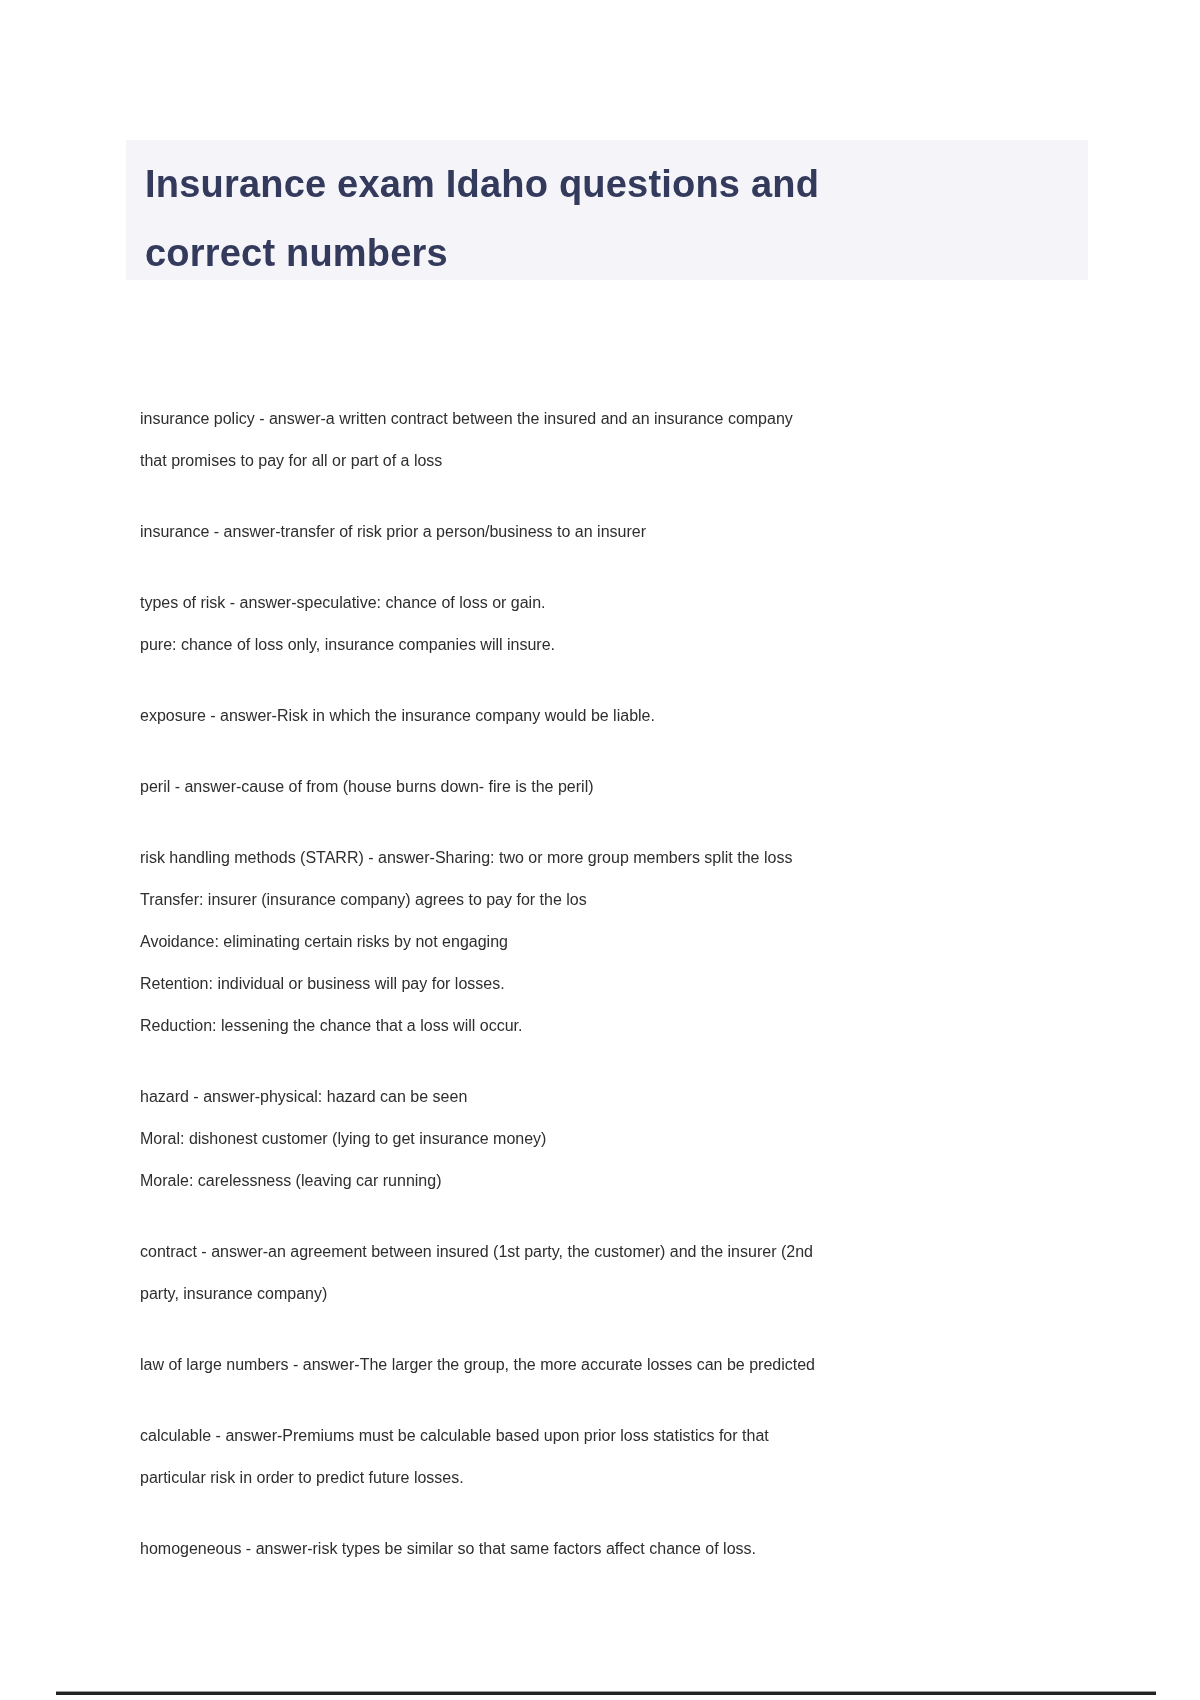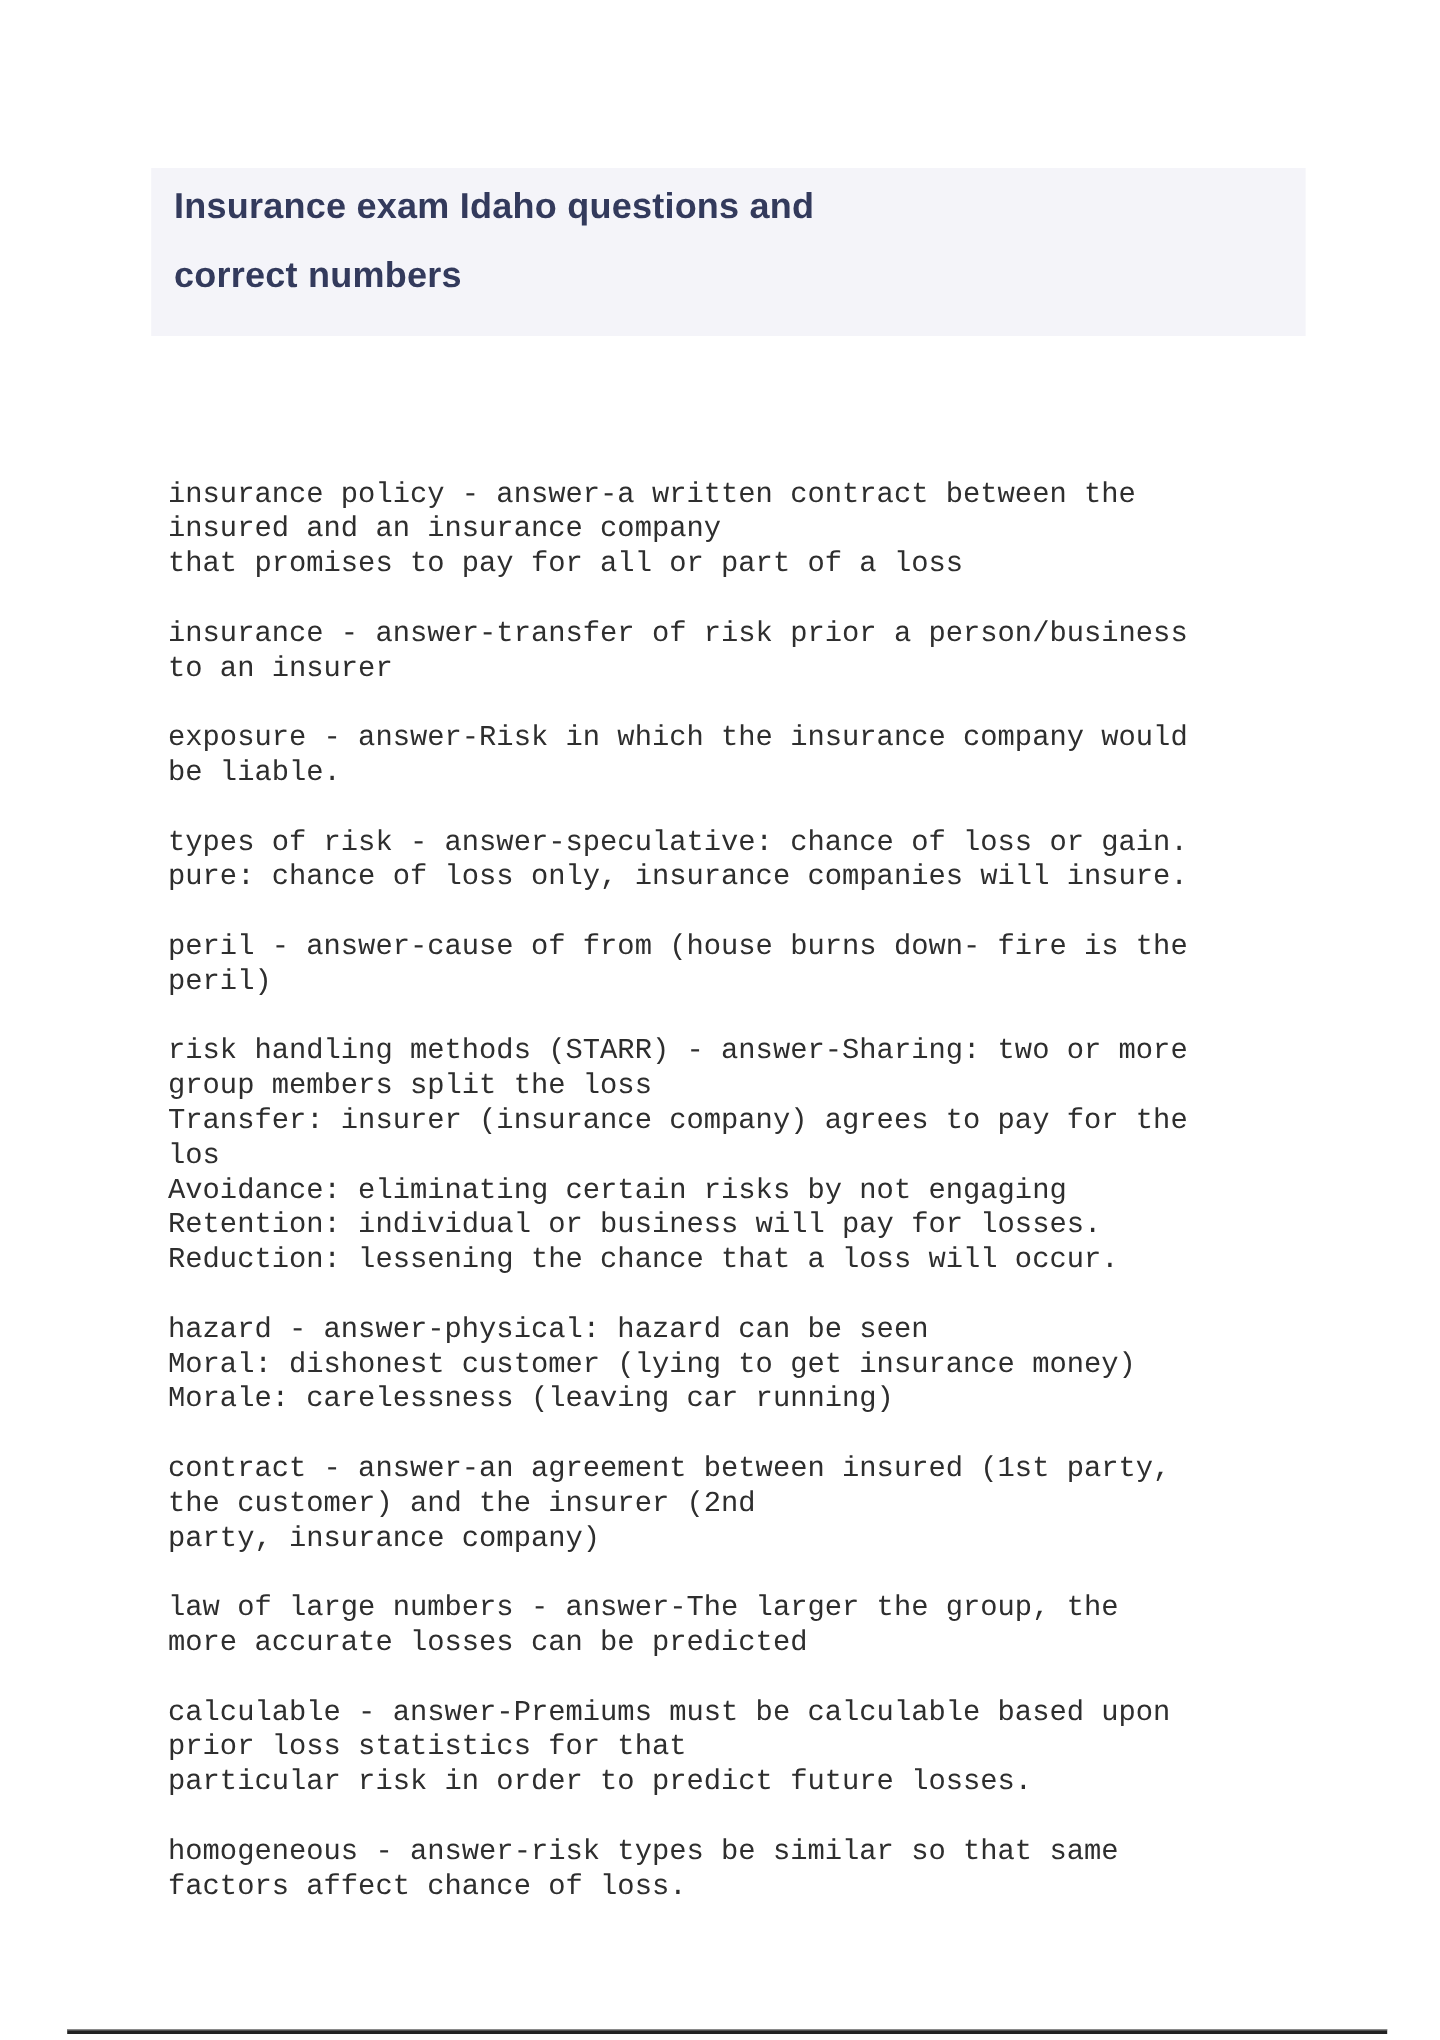--- a/index.html
+++ b/index.html
@@ -19,40 +19,40 @@
     position: absolute;
     left: 126px;
     top: 140px;
     width: 962px;
     height: 140px;
     box-sizing: border-box;
     padding: 4px 20px 0 19px;
     background: var(--title-bg, #f4f4f9);
   }
   .title-line {
-    font-size: 30px;
+    font-size: 38px;
     font-weight: bold;
     line-height: 57px;
     color: var(--title-color, #333a5c);
     letter-spacing: 0.2px;
     white-space: nowrap;
+    margin-top: 12px;
   }
   .definitions {
     position: absolute;
     left: 140px;
     top: 398px;
     width: 862px;
   }
   .para {
     margin: 0 0 29px 0;
-    font-size: 24px;
-    line-height: 29px;
+    font-size: 16px;
+    line-height: 42px;
     color: var(--body-color, #2e2e2e);
     white-space: pre-line;
-    font-family: Liberation Mono, monospace;
   }
   .bottom-rule {
     position: absolute;
     left: 56px;
     top: 1691px;
     width: 1100px;
     height: 4px;
     background: var(--rule-color, #222222);
     border-top: 1px solid #9a9a9a;
     box-sizing: border-box;
@@ -65,23 +65,23 @@
 
   <div class="title-block">
     <div class="title-line">Insurance exam Idaho questions and</div>
     <div class="title-line">correct numbers</div>
   </div>
 
   <div class="definitions">
       <p class="para">insurance policy - answer-a written contract between the insured and an insurance company
 that promises to pay for all or part of a loss</p>
       <p class="para">insurance - answer-transfer of risk prior a person/business to an insurer</p>
-      <p class="para">exposure - answer-Risk in which the insurance company would be liable.</p>
       <p class="para">types of risk - answer-speculative: chance of loss or gain.
 pure: chance of loss only, insurance companies will insure.</p>
+      <p class="para">exposure - answer-Risk in which the insurance company would be liable.</p>
       <p class="para">peril - answer-cause of from (house burns down- fire is the peril)</p>
       <p class="para">risk handling methods (STARR) - answer-Sharing: two or more group members split the loss
 Transfer: insurer (insurance company) agrees to pay for the los
 Avoidance: eliminating certain risks by not engaging
 Retention: individual or business will pay for losses.
 Reduction: lessening the chance that a loss will occur.</p>
       <p class="para">hazard - answer-physical: hazard can be seen
 Moral: dishonest customer (lying to get insurance money)
 Morale: carelessness (leaving car running)</p>
       <p class="para">contract - answer-an agreement between insured (1st party, the customer) and the insurer (2nd

